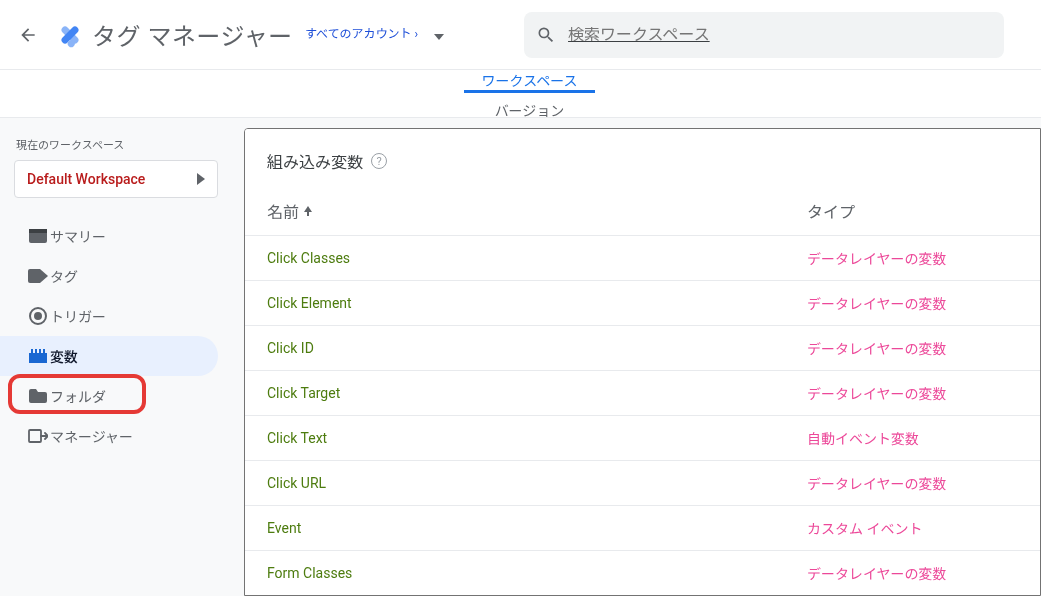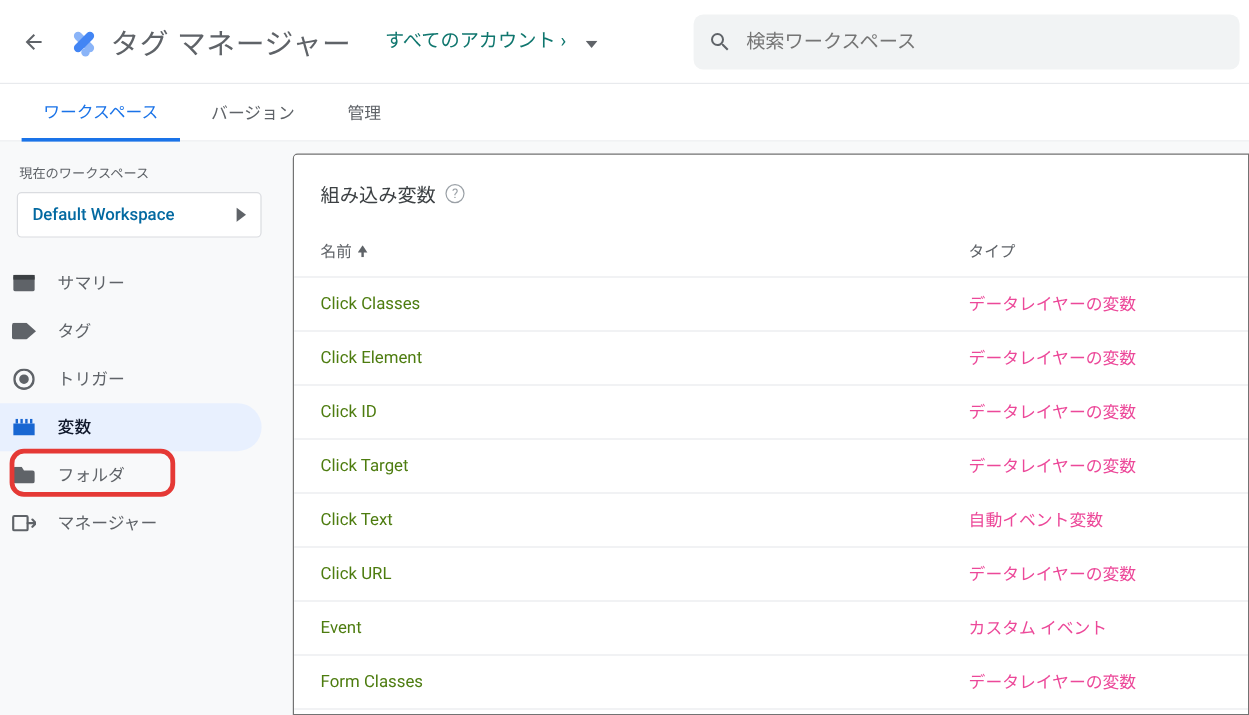--- a/index.html
+++ b/index.html
@@ -4,46 +4,46 @@
 <style>
 * { margin: 0; padding: 0; box-sizing: border-box; font-family: Roboto, "Noto Sans JP", Arial, sans-serif; }
 body { background: #fff; color: #3c4043; width: 1041px; height: 596px; overflow: hidden; }
 
 
 .topbar { height: 70px; display: flex; align-items: center; border-bottom: 1px solid #e8eaed; padding: 0 8px; }
 .back-btn { width: 40px; height: 40px; display: flex; align-items: center; justify-content: center; cursor: pointer; }
 .logo-wrap { display: flex; align-items: center; gap: 8px; margin-left: 8px; }
 .logo-icon { width: 28px; height: 28px; }
 .app-title { font-size: 24px; color: #5f6368; letter-spacing: 0.5px; }
-.account-col { margin-left: 28px; display: flex; flex-direction: column; font-size: 16px; color: #0f766e; line-height: 1.3; max-width: 200px; }
+.account-col { margin-left: 12px; display: flex; flex-direction: column; font-size: 12px; color: #1d4ed8; line-height: 1.3; max-width: 200px; }
 .account-line1 { white-space: nowrap; }
 .account-line2 { display: flex; align-items: center; filter: blur(3px); color: #aaa; }
 .dropdown-caret { margin-left: 16px; filter: none; }
-.search-wrap { margin-left: 80px; flex: 1; max-width: 480px; background: #f1f3f4; height: 46px; border-radius: 8px; display: flex; align-items: center; padding: 0 12px; gap: 12px; }
+.search-wrap { margin-left: 80px; flex: 1; max-width: 480px; background: #f1f3f4; height: 46px; border-radius: 8px; display: flex; align-items: center; padding: 0 12px; gap: 12px; text-decoration: underline; }
 .search-wrap input { border: none; outline: none; background: transparent; font-size: 16px; flex: 1; color: #5f6368; }
 
 
-.tabs { height: 48px; display: flex; align-items: center; padding-left: 18px; border-bottom: 1px solid #e8eaed; gap: 8px; }
+.tabs { height: 48px; display: flex; align-items: center; padding-left: 18px; border-bottom: 1px solid #e8eaed; gap: 8px; flex-direction: column; }
 .tab { padding: 0 18px; height: 48px; display: flex; align-items: center; font-size: 14px; color: #5f6368; cursor: pointer; }
 .tab.active { color: #1a73e8; border-bottom: 3px solid #1a73e8; margin-bottom: -1px; }
 
 
 .content { display: flex; height: calc(596px - 70px - 48px); background: #f8f9fa; }
 .sidebar { width: 232px; padding-top: 12px; }
 .ws-label { font-size: 11px; color: #5f6368; padding: 6px 16px 8px; }
-.ws-select { margin: 0 14px 18px; background: #fff; border: 1px solid #dadce0; border-radius: 4px; height: 38px; display: flex; align-items: center; padding: 0 12px; font-size: 14px; font-weight: 500; color: #0369a1; cursor: pointer; justify-content: space-between; }
-.nav-item { display: flex; align-items: center; gap: 18px; height: 40px; padding-left: 10px; font-size: 14px; color: #5f6368; cursor: pointer; border-radius: 0 20px 20px 0; margin-right: 14px; }
+.ws-select { margin: 0 14px 18px; background: #fff; border: 1px solid #dadce0; border-radius: 4px; height: 38px; display: flex; align-items: center; padding: 0 12px; font-size: 14px; font-weight: 500; color: #b91c1c; cursor: pointer; justify-content: space-between; }
+.nav-item { display: flex; align-items: center; gap: 2px; height: 40px; padding-left: 28px; font-size: 14px; color: #5f6368; cursor: pointer; border-radius: 0 20px 20px 0; margin-right: 14px; }
 .nav-item.active { background: #e8f0fe; color: #0f172a; font-weight: 500; }
 .nav-icon { width: 20px; height: 20px; display: flex; align-items: center; justify-content: center; flex-shrink: 0; }
 .red-highlight { position: absolute; border: 4px solid #e53935; border-radius: 12px; width: 138px; height: 40px; left: 8px; margin-top: -2px; pointer-events: none; }
 
 .main { flex: 1; background: #fff; margin: 10px 0 0 12px; border: 1px solid #737373; border-radius: 4px 0 0 0; overflow-y: auto; }
 .section-title { display: flex; align-items: center; gap: 8px; padding: 20px 22px 8px; font-size: 16px; color: #3c4043; font-weight: 400; }
 .help-icon { width: 16px; height: 16px; border: 1.5px solid #9aa0a6; border-radius: 50%; font-size: 11px; color: #9aa0a6; display: flex; align-items: center; justify-content: center; }
-.table-header { display: flex; padding: 18px 22px 12px; font-size: 13px; color: #5f6368; }
+.table-header { display: flex; padding: 18px 22px 12px; font-size: 16px; color: #5f6368; }
 .col-name { width: 540px; display: flex; align-items: center; gap: 4px; }
 .col-type { flex: 1; }
 .table-row { display: flex; padding: 12px 22px; font-size: 14px; border-top: 1px solid #e8eaed; align-items: center; }
 .row-name { width: 540px; color: #4d7c0f; cursor: pointer; }
 .row-type { flex: 1; color: #ec4899; }
 </style>
 </head>
 <body>
 
 <div class="topbar">

